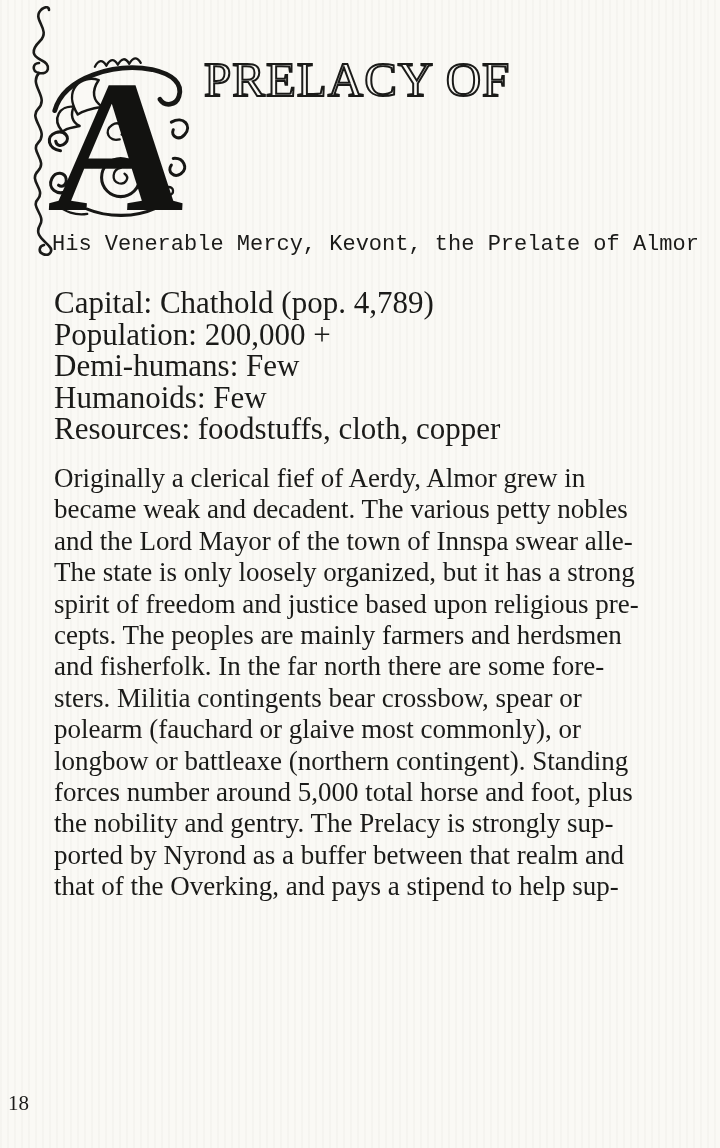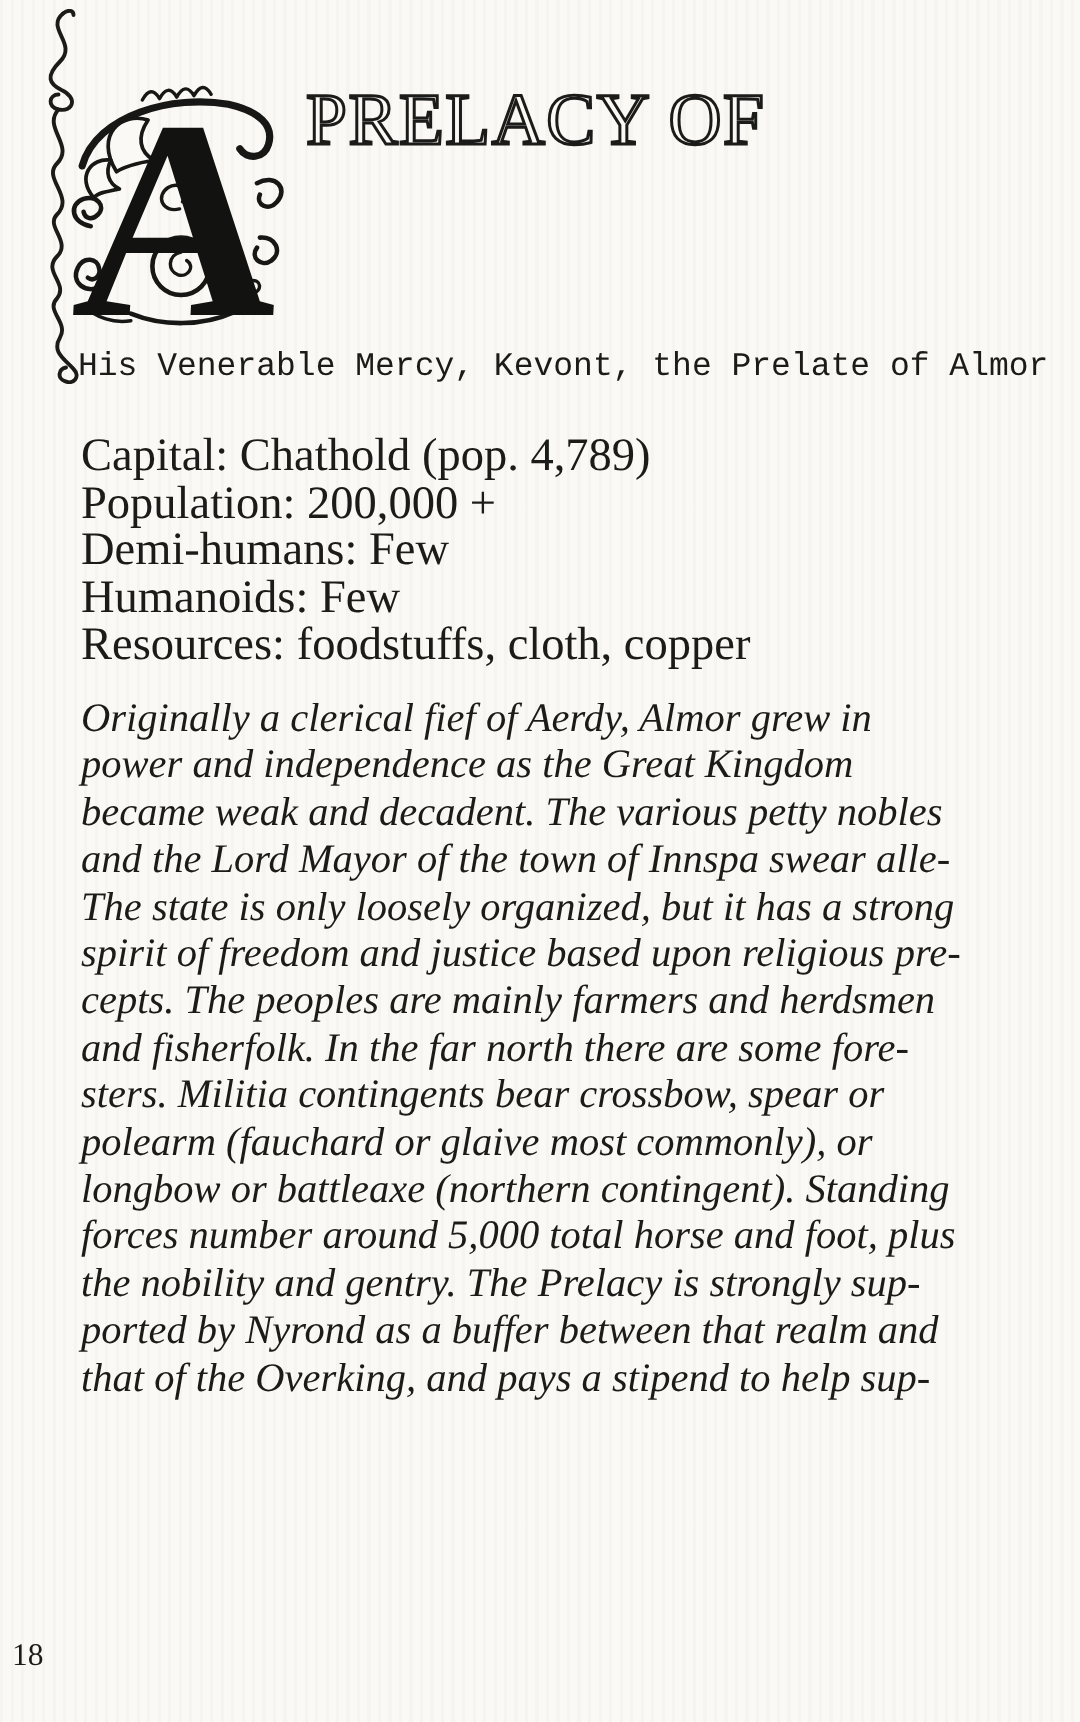--- a/index.html
+++ b/index.html
@@ -53,21 +53,21 @@
     position:absolute;left:52px;top:229px;
     font-size:22px;line-height:32px;white-space:nowrap;font-family:Liberation Mono, monospace;
   }
   .stats{
     position:absolute;left:54px;top:287px;
   }
   .stat-line{
     font-size:31px;line-height:31.5px;white-space:nowrap;
   }
   .body{
-    position:absolute;left:54px;top:463px;width:660px;font-style:italic;
+    position:absolute;left:54px;top:463px;width:660px;
   }
   .body-line{
     font-size:27px;line-height:31.4px;white-space:nowrap;
   }
   .pagenum{
     position:absolute;left:8px;top:1086px;
     font-size:21px;line-height:34px;
   }
 </style>
 </head>
@@ -121,21 +121,20 @@
   <div class="stats">
     <div class="stat-line">Capital: Chathold (pop. 4,789)</div>
     <div class="stat-line">Population: 200,000 +</div>
     <div class="stat-line">Demi-humans: Few</div>
     <div class="stat-line">Humanoids: Few</div>
     <div class="stat-line">Resources: foodstuffs, cloth, copper</div>
   </div>
 
   <div class="body">
     <div class="body-line">Originally a clerical fief of Aerdy, Almor grew in</div>
-    <div class="body-line">power and independence as the Great Kingdom</div>
     <div class="body-line">became weak and decadent. The various petty nobles</div>
     <div class="body-line">and the Lord Mayor of the town of Innspa swear alle-</div>
     <div class="body-line">The state is only loosely organized, but it has a strong</div>
     <div class="body-line">spirit of freedom and justice based upon religious pre-</div>
     <div class="body-line">cepts. The peoples are mainly farmers and herdsmen</div>
     <div class="body-line">and fisherfolk. In the far north there are some fore-</div>
     <div class="body-line">sters. Militia contingents bear crossbow, spear or</div>
     <div class="body-line">polearm (fauchard or glaive most commonly), or</div>
     <div class="body-line">longbow or battleaxe (northern contingent). Standing</div>
     <div class="body-line">forces number around 5,000 total horse and foot, plus</div>

